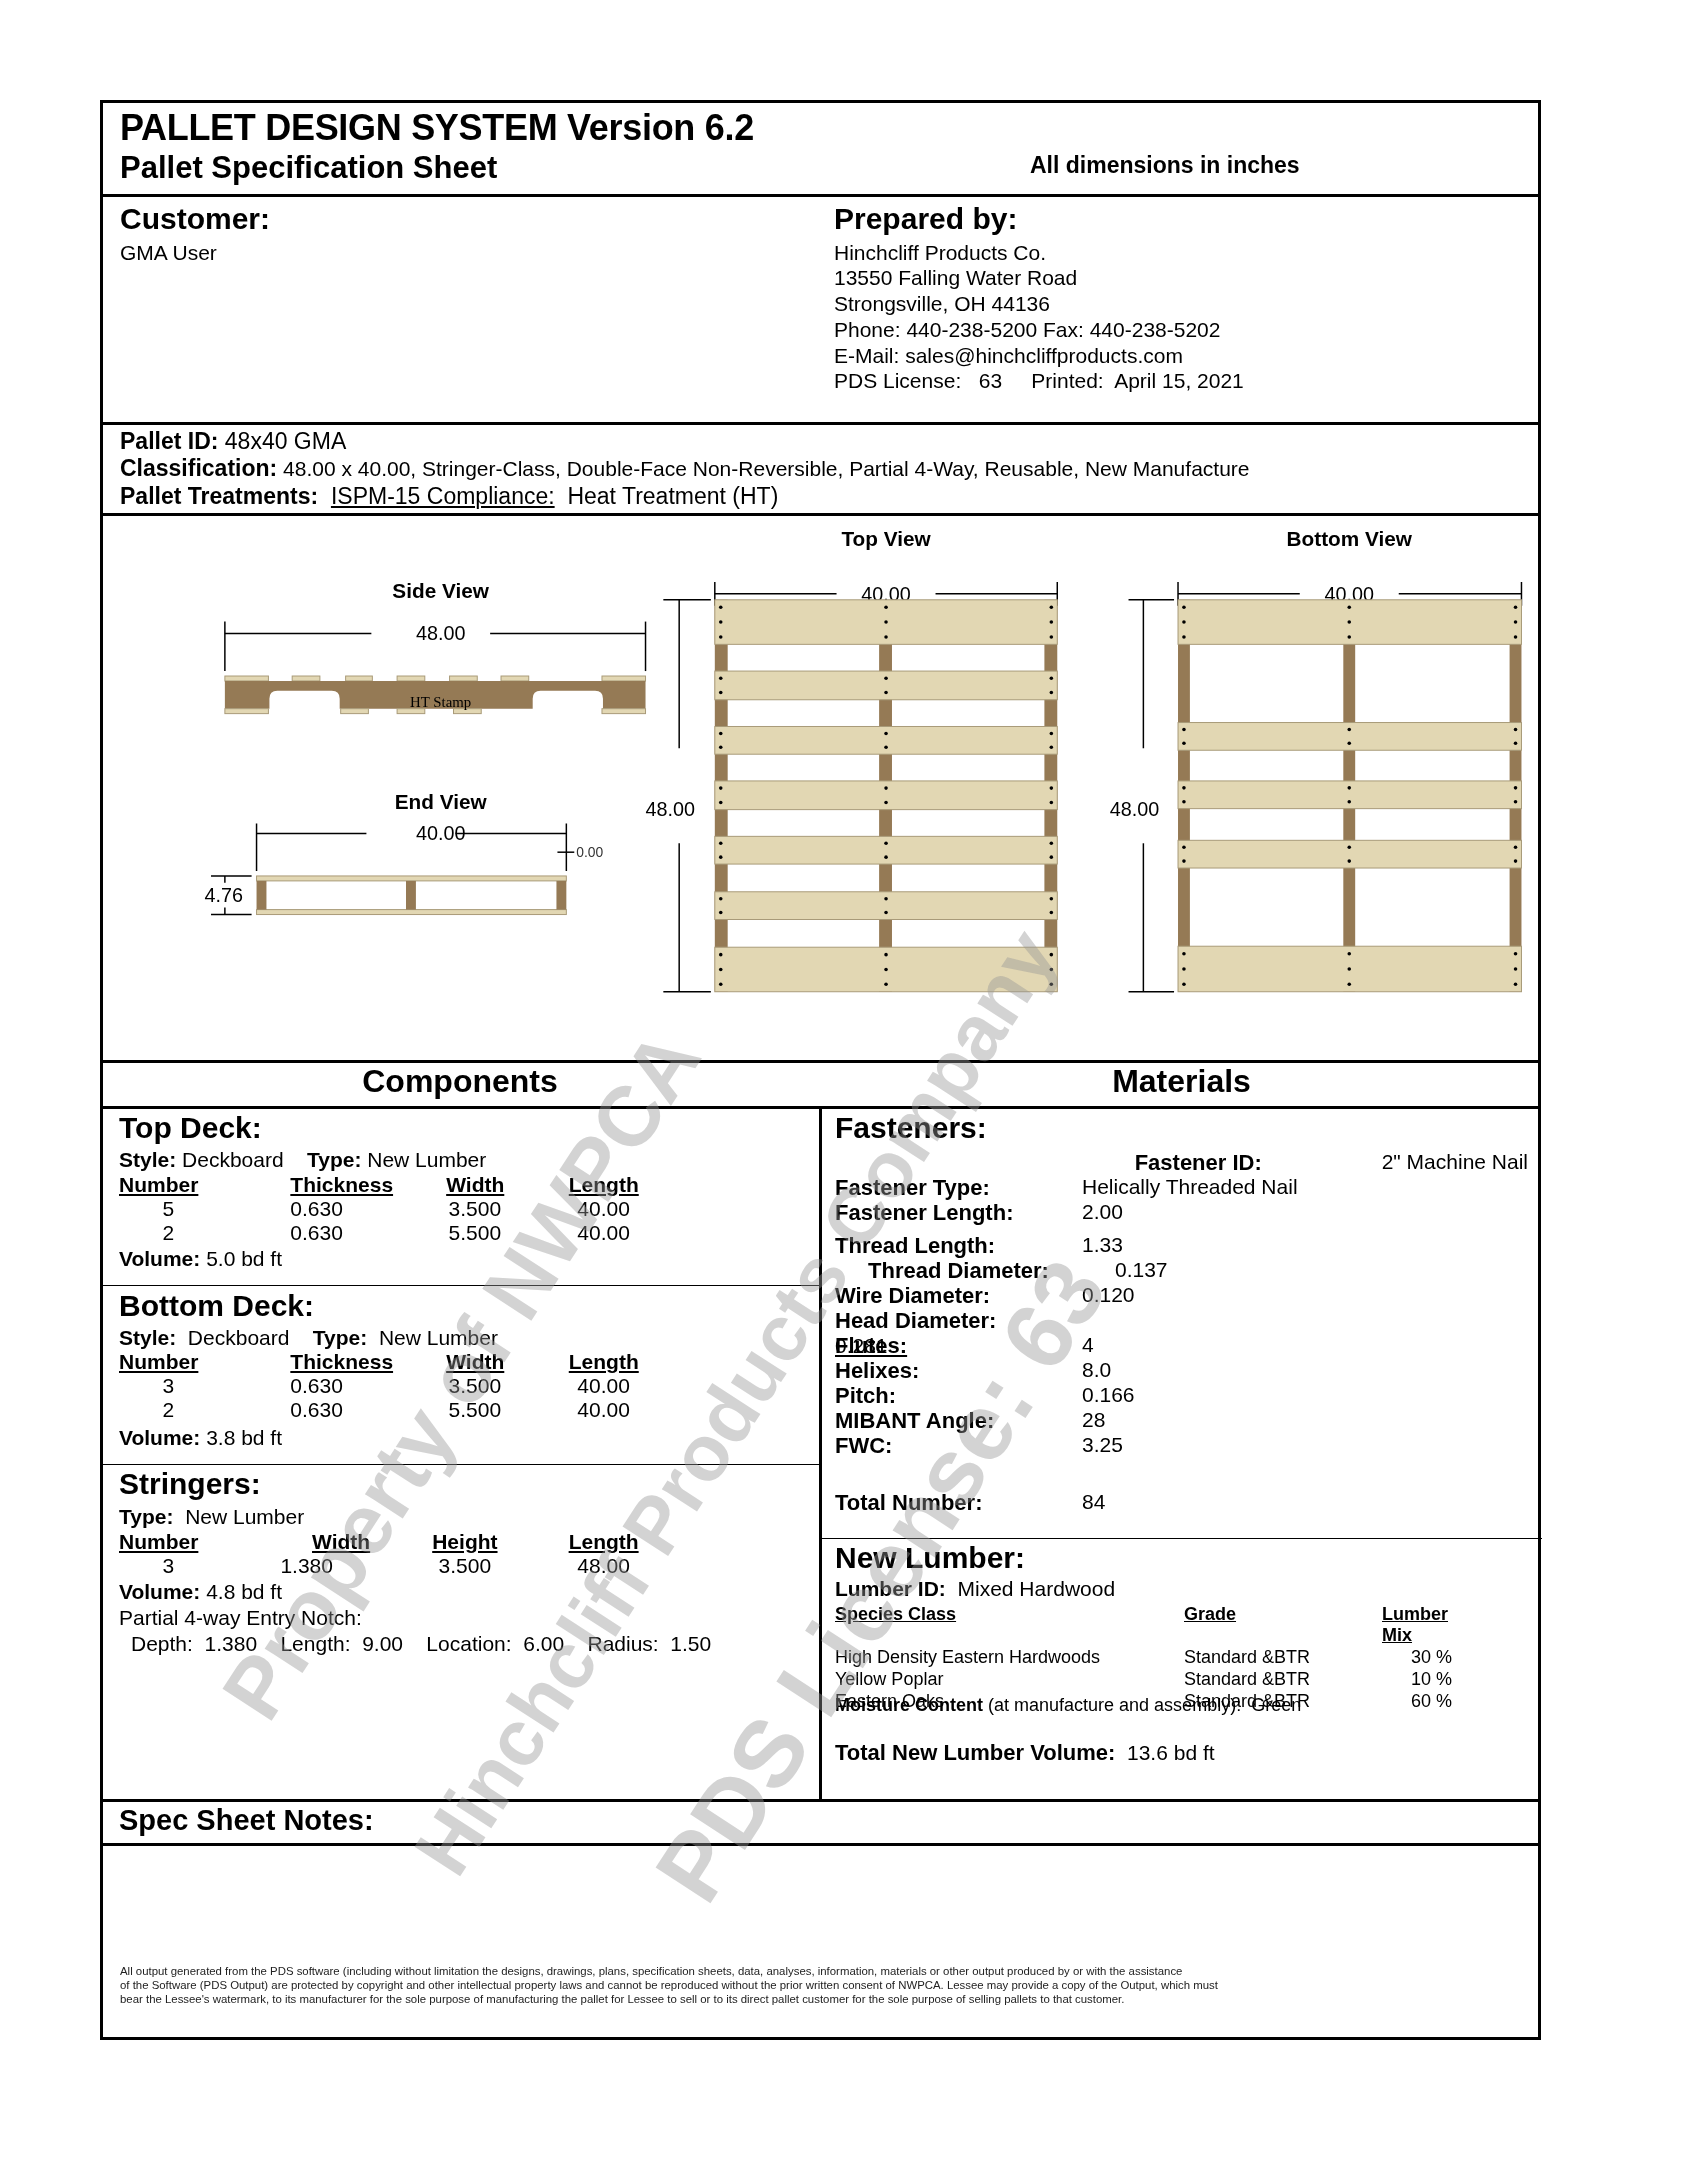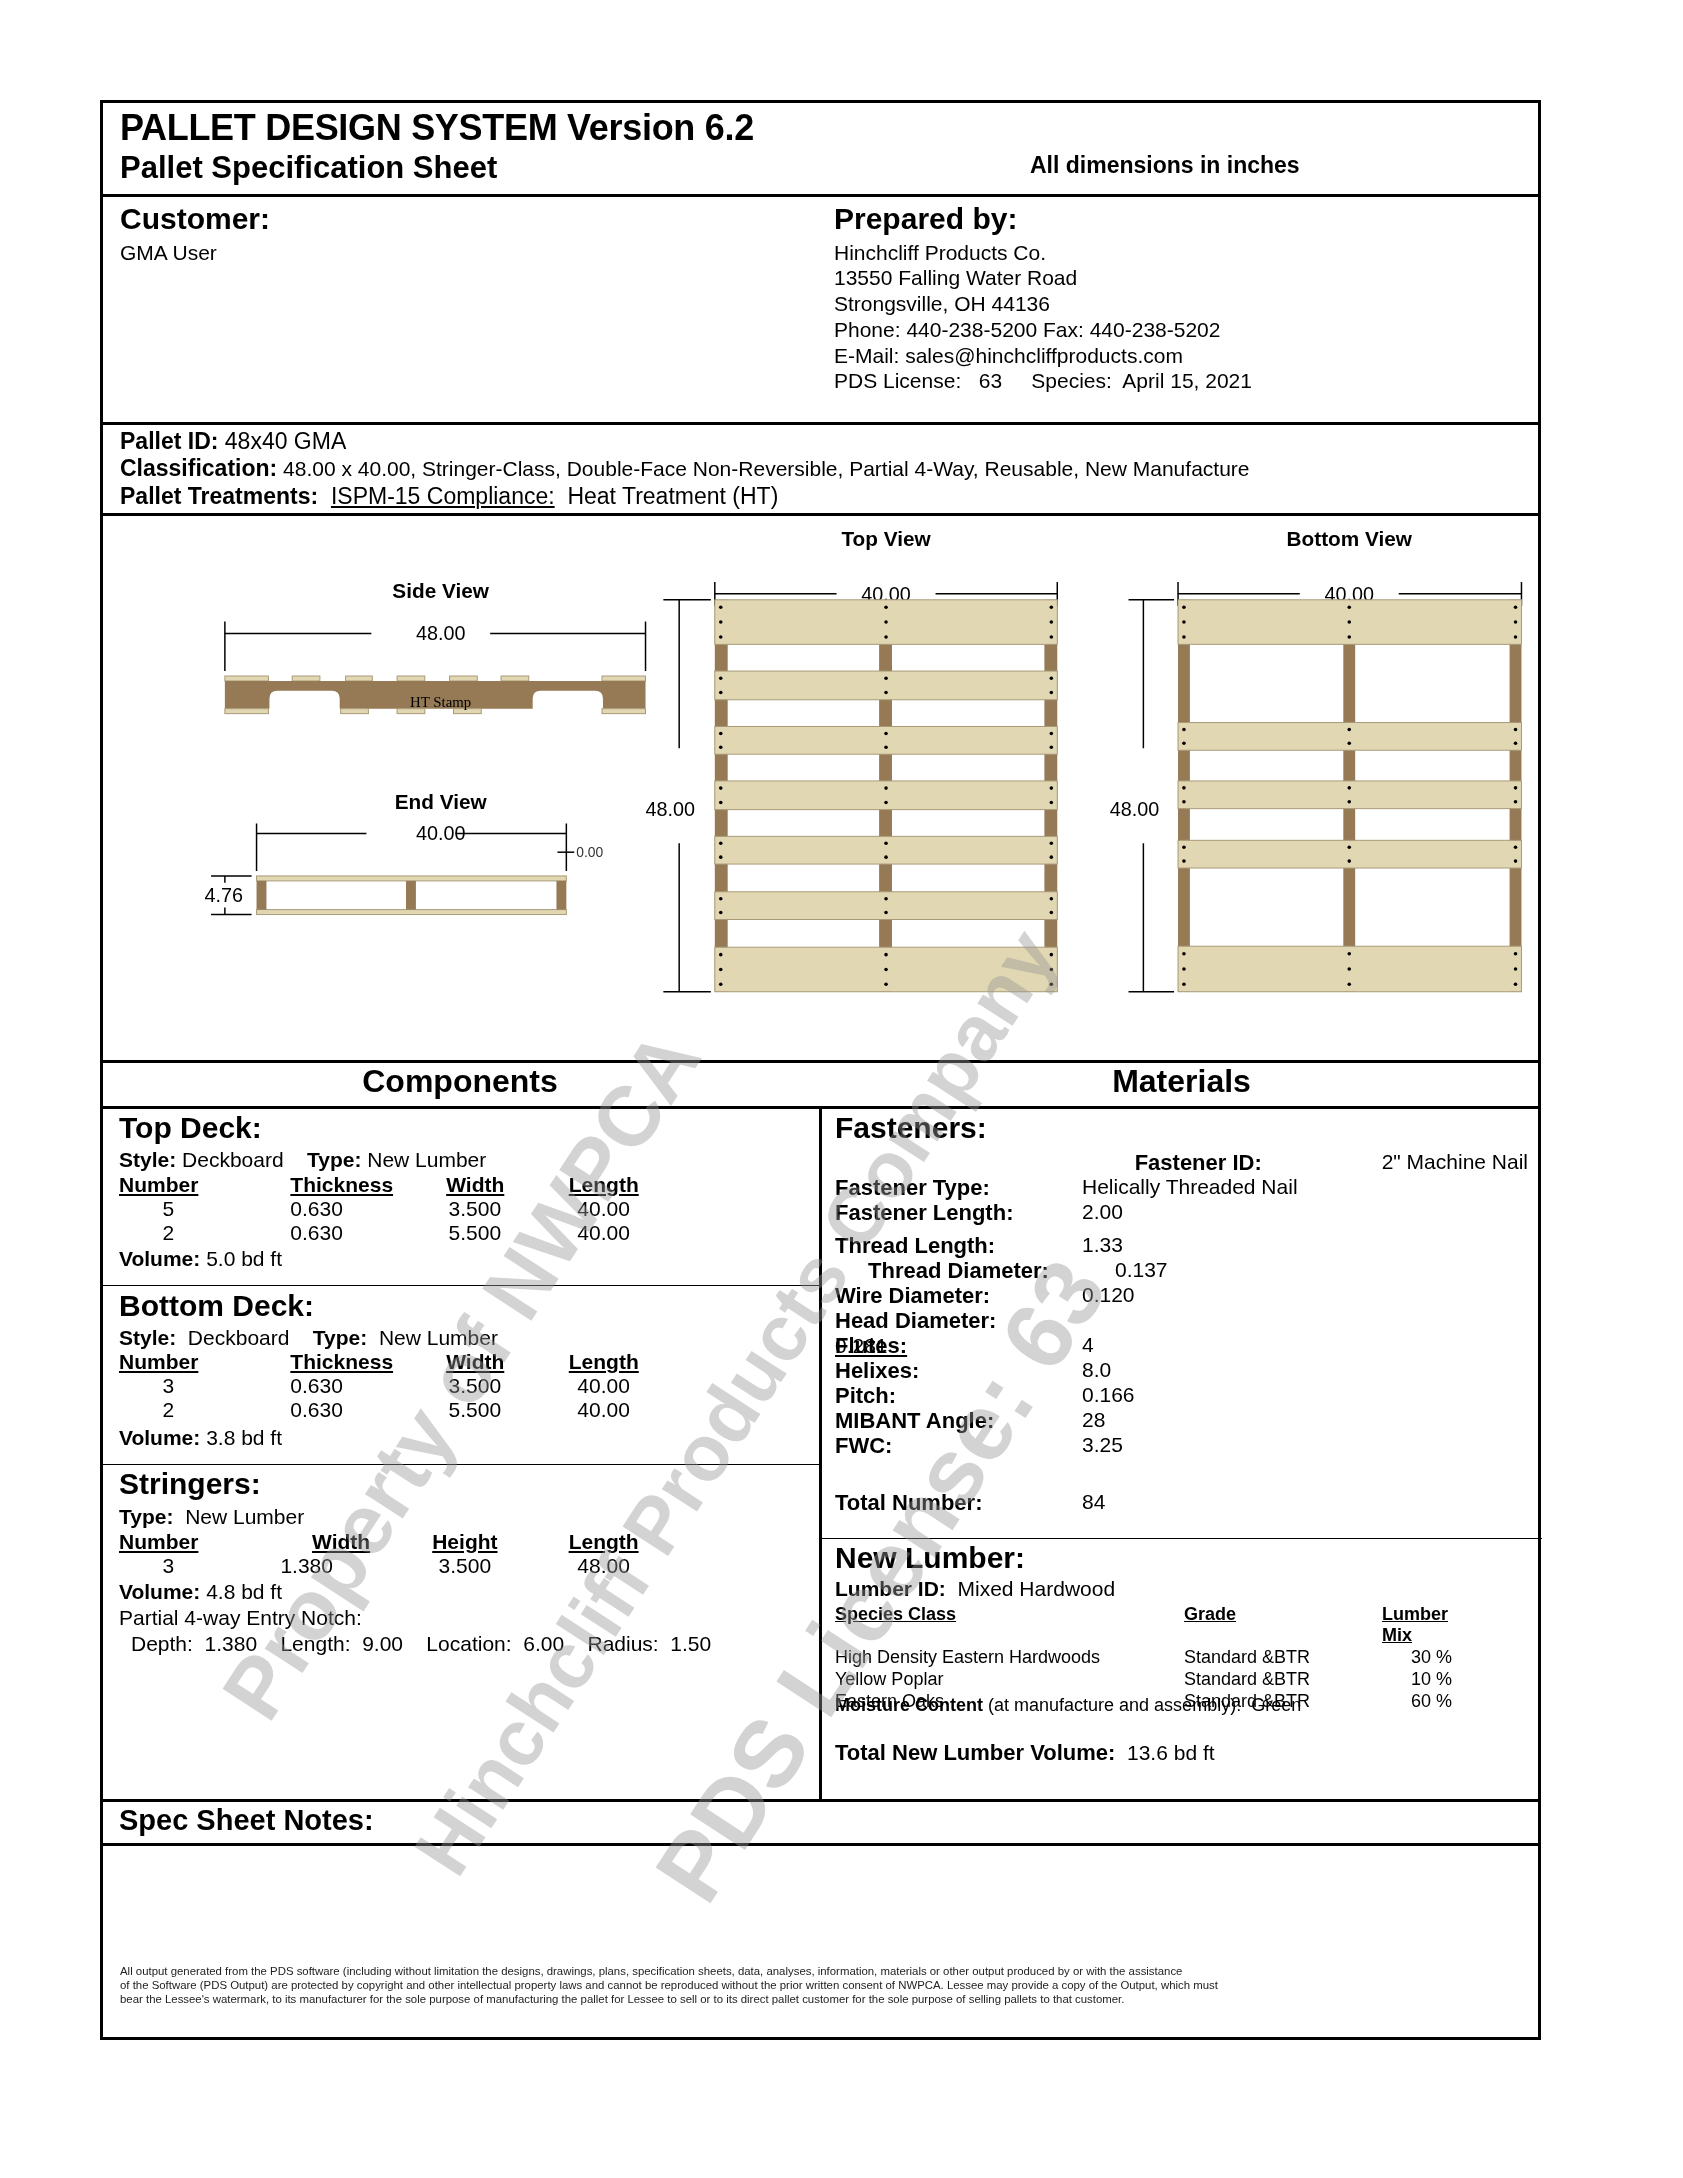--- a/index.html
+++ b/index.html
@@ -51,21 +51,21 @@
 
 <div class="abs t-sub" style="left:120px; top:202px; font-size:30px">Customer:</div>
 <div class="abs t-body" style="left:120px; top:240px">GMA User</div>
 
 <div class="abs t-sub" style="left:834px; top:202px; font-size:30px">Prepared by:</div>
 <div class="abs t-body" style="left:834px; top:240px">Hinchcliff Products Co.</div>
 <div class="abs t-body" style="left:834px; top:265px">13550 Falling Water Road</div>
 <div class="abs t-body" style="left:834px; top:291px">Strongsville, OH 44136</div>
 <div class="abs t-body" style="left:834px; top:317px">Phone: 440-238-5200 Fax: 440-238-5202</div>
 <div class="abs t-body" style="left:834px; top:343px">E-Mail: sales@hinchcliffproducts.com</div>
-<div class="abs t-body" style="left:834px; top:368px; white-space:pre"><span>PDS License:</span>   <span>63</span>     <span>Species:</span>  <span>April 15, 2021</span></div>
+<div class="abs t-body" style="left:834px; top:368px; white-space:pre"><span>PDS License:</span>   <span>63</span>     <span>Printed:</span>  <span>April 15, 2021</span></div>
 
 <div class="abs" style="left:120px; top:428px; font-size:23px"><b>Pallet ID:</b> <span>48x40 GMA</span></div>
 <div class="abs" style="left:120px; top:455px; font-size:21px"><b style="font-size:23px">Classification:</b> <span>48.00 x 40.00, Stringer-Class, Double-Face Non-Reversible, Partial 4-Way, Reusable, New Manufacture</span></div>
 <div class="abs" style="left:120px; top:483px; font-size:23px; white-space:pre"><b>Pallet Treatments:</b>  <span style="text-decoration:underline">ISPM-15 Compliance:</span>  <span>Heat Treatment (HT)</span></div>
 
 <svg class="abs" style="left:0; top:0" width="1683" height="1064" viewBox="0 0 1700 1075">
   <g id="side-view">
     <text x="445" y="604" font-family="Liberation Sans, sans-serif" font-size="21" font-weight="bold" text-anchor="middle">Side View</text>
     <line class="dimline" x1="227" y1="628" x2="227" y2="678"></line>
     <line class="dimline" x1="652" y1="628" x2="652" y2="678"></line>

